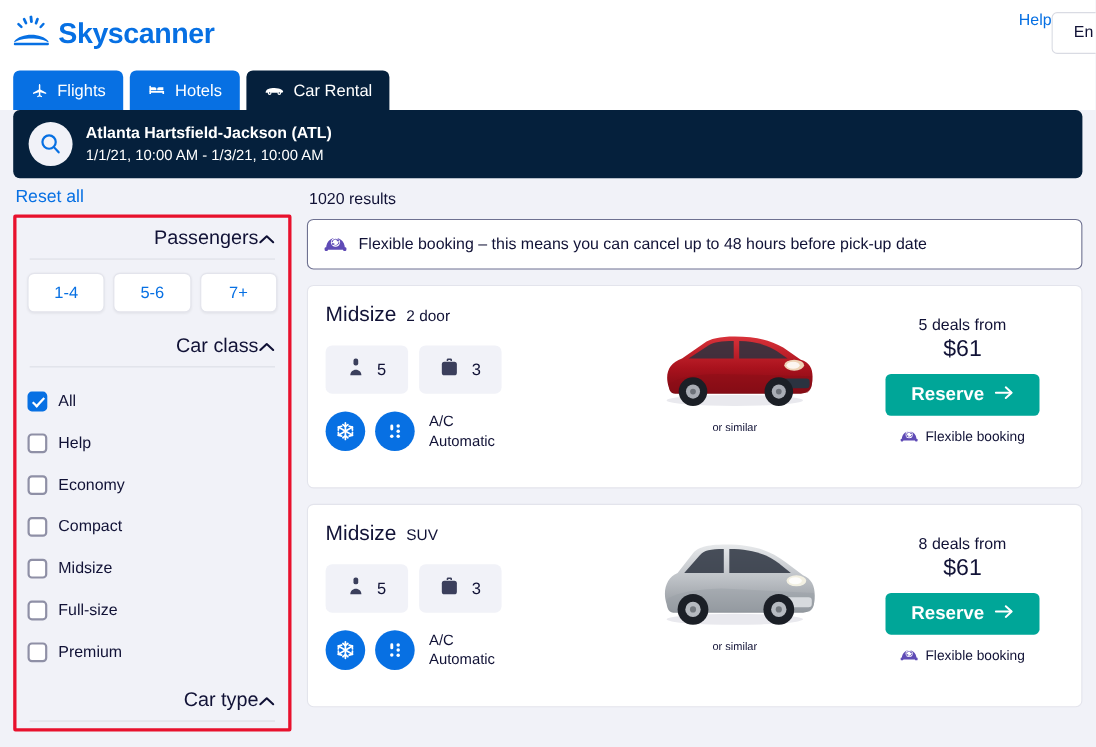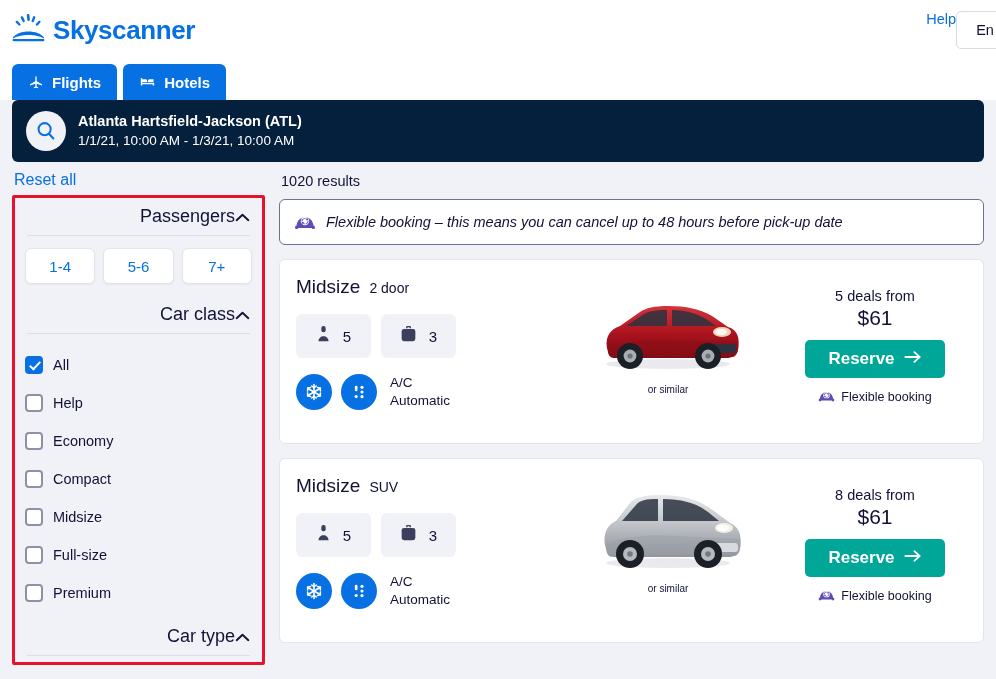--- a/index.html
+++ b/index.html
@@ -33,21 +33,21 @@
     font-size: 14.5px; color: #111236; overflow: hidden;
     margin-right: -22px; padding-left: 12px;
   }
 
   
   .tabs { display: flex; align-items: flex-end; gap: 6px; padding-left: 12px; height: 40px; background:#fff; }
   .tab {
     display: flex; align-items: center; gap: 8px;
     height: 36px; padding: 12px 16px;
     border-radius: 6px 6px 0 0;
-    font-size: 15px; font-weight: bold; color: #ffffff;
+    font-size: 15px; font-weight: normal; color: #ffffff;
     background: #0770e3; cursor: pointer;
   }
   .tab.active { background: #05203c; }
   .tab svg { display: block; }
 
   
   .searchbar {
     margin: 0 12px; height: 62px; background: #05203c;
     border-radius: 6px; display: flex; align-items: center; gap: 12px;
     padding: 0 14px; color: #fff;
@@ -107,21 +107,21 @@
   .cartype-head { margin-top: 6px; }
 
   
   .results { flex: 1; padding-left: 14px; }
   .results-count { font-size: 14.5px; color: #111236; padding: 2px 0 10px 2px; }
 
   .flex-banner {
     background: #fff; border: 1px solid #6e7191;
     border-radius: 6px; height: 46px;
     display: flex; align-items: center; gap: 10px; padding: 0 14px;
-    font-size: 14.5px; color: #111236; font-style: italic;
+    font-size: 14.5px; color: #111236;
   }
 
   .card {
     background: #ffffff; border: 1px solid #e3e4ec; border-radius: 6px;
     margin-top: 14px; height: 185px;
     display: flex; padding: 16px 18px 0 16px; position: relative;
   }
   .card-left { width: 255px; flex: 0 0 255px; }
   .card-title-row { display: flex; align-items: baseline; gap: 9px; }
   .card-title { font-size: 19px; color: #111236; }
@@ -202,20 +202,32 @@
       <span>Flights</span>
     </div>
     <div class="tab">
       <span>
         <svg width="17" height="16" viewBox="0 0 24 24" fill="#fff">
           <path d="M3 8h6.2c1.3 0 2.3 1 2.3 2.3V12H3V8zm9.7 4v-1.7c0-1.3 1-2.3 2.3-2.3H21v4h-8.3zM2 13h20v4.2h-2.2V15.5H4.2v1.7H2V13z"></path>
           <rect x="2" y="6" width="2" height="8" rx="0.8"></rect>
         </svg>
       </span>
       <span>Hotels</span>
+    </div>
+    <div class="tab active">
+      <span>
+        <svg width="19" height="14" viewBox="0 0 26 14" fill="#fff">
+          <path d="M2 10.2c0-2.2 1.2-3.8 3.4-4.6C7.6 4.8 10 4.3 13 4.3c3.6 0 6.8.9 9.4 2.4.9.5 1.4 1.2 1.4 2 0 .9-.6 1.5-1.6 1.5H3.5C2.6 10.2 2 10.2 2 10.2z"></path>
+          <circle cx="7" cy="10.6" r="2.3"></circle>
+          <circle cx="19" cy="10.6" r="2.3"></circle>
+          <circle cx="7" cy="10.6" r="0.9" fill="#05203c"></circle>
+          <circle cx="19" cy="10.6" r="0.9" fill="#05203c"></circle>
+        </svg>
+      </span>
+      <span>Car Rental</span>
     </div>
   </div>
 
   <div class="searchbar">
     <div class="search-circle">
       <svg width="22" height="22" viewBox="0 0 24 24" fill="none" stroke="#0770e3" stroke-width="2.2">
         <circle cx="10.5" cy="10" r="6.6"></circle>
         <line x1="15.3" y1="15" x2="20" y2="20.2" stroke-linecap="round"></line>
       </svg>
     </div>

